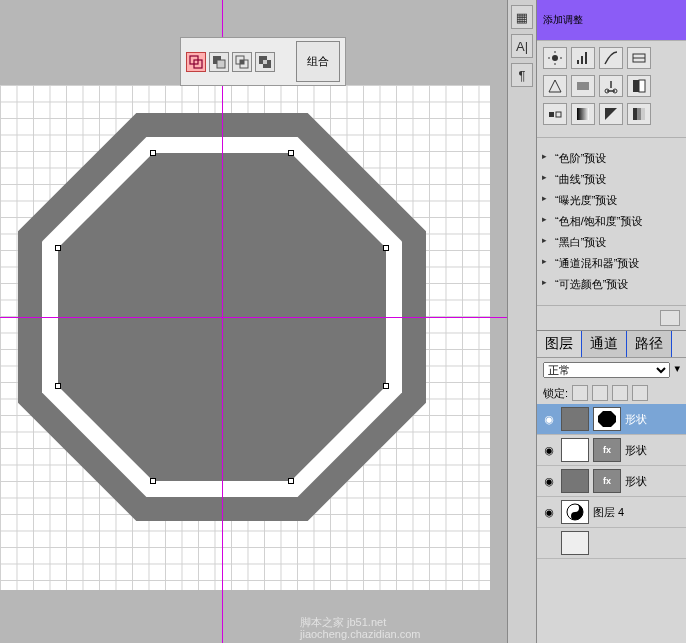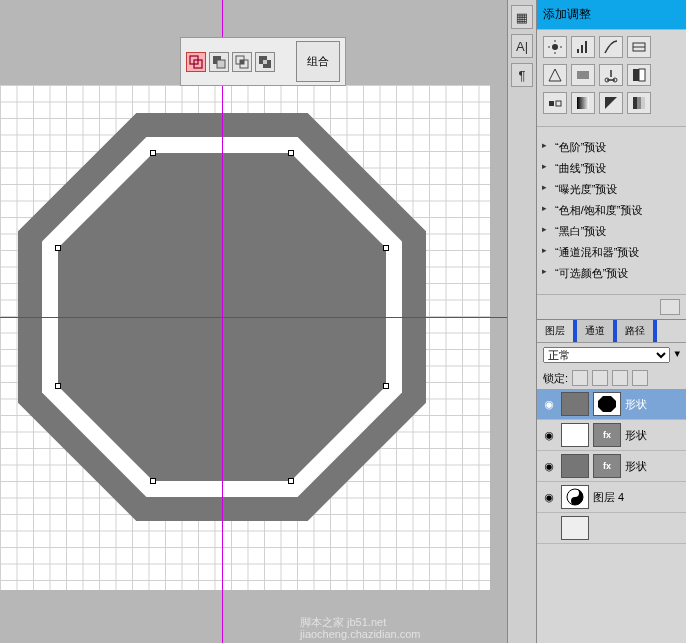--- a/index.html
+++ b/index.html
@@ -24,34 +24,34 @@
 .toolbar { position: absolute; left: 180px; top: 37px; background: #ececec; border: 1px solid #999; padding: 3px 5px; display: flex; gap: 3px; align-items: center; }
 .toolbar .btn { width: 20px; height: 20px; background: #e6e6e6; border: 1px solid #888; display: flex; align-items: center; justify-content: center; cursor: pointer; }
 .toolbar .btn.active { background: #ffb0b0; border-color: #c04040; }
 .toolbar .btn svg { width: 14px; height: 14px; }
 .toolbar .combine { margin-left: 18px; padding: 12px 10px; background: #e6e6e6; border: 1px solid #888; cursor: pointer; }
 
 .vstrip { position: absolute; left: 507px; top: 0; width: 30px; height: 643px; background: #cfcfcf; border-left: 1px solid #888; border-right: 1px solid #888; display: flex; flex-direction: column; align-items: center; }
 .vstrip .vbtn { width: 22px; height: 24px; margin-top: 5px; background: #d8d8d8; border: 1px solid #999; display: flex; align-items: center; justify-content: center; cursor: pointer; font-size: 13px; color: #333; }
 
 .panel-col { position: absolute; left: 537px; top: 0; width: 149px; height: 643px; background: #d6d6d6; display: flex; flex-direction: column; }
-.panel-header { padding: 6px 6px; background: #0ea5e9; border-bottom: 1px solid #b0b0b0; font-size: 12px; }
+.panel-header { padding: 13px 6px; background: #8b5cf6; border-bottom: 1px solid #b0b0b0; font-size: 10px; }
 .adj-grid { padding: 6px; background: #d6d6d6; }
 .adj-row { display: flex; gap: 4px; margin-bottom: 6px; }
 .adj-ic { width: 24px; height: 22px; background: #e6e6e6; border: 1px solid #999; display: flex; align-items: center; justify-content: center; cursor: pointer; }
 .adj-ic svg { width: 16px; height: 16px; }
 .preset-list { background: #d6d6d6; border-top: 1px solid #b0b0b0; padding: 10px 0; }
 .preset { padding: 3px 6px 3px 18px; position: relative; cursor: pointer; font-size: 11px; }
 .preset:before { content: "▸"; position: absolute; left: 5px; top: 3px; font-size: 9px; color: #333; }
 .preset-footer { display: flex; justify-content: flex-end; padding: 4px 6px; border-top: 1px solid #b0b0b0; }
 .preset-footer .mini { width: 20px; height: 16px; background: #e0e0e0; border: 1px solid #999; }
 
 .layers { background: #d6d6d6; border-top: 1px solid #888; flex: 1; display: flex; flex-direction: column; }
 .layers-tabs { display: flex; border-bottom: 1px solid #999; }
-.layers-tabs .tab { padding: 4px 8px; background: #c8c8c8; border-right: 4px solid #1d4ed8; cursor: pointer; font-size: 10px; }
+.layers-tabs .tab { padding: 4px 8px; background: #c8c8c8; border-right: 1px solid #1d4ed8; cursor: pointer; font-size: 14px; }
 .layers-tabs .tab.active { background: #d6d6d6; }
 .blend-row { display: flex; padding: 4px 6px; gap: 4px; }
 .blend-row select { flex: 1; font-size: 11px; }
 .lock-row { display: flex; padding: 3px 6px; gap: 4px; align-items: center; font-size: 11px; }
 .lock-row .lic { width: 16px; height: 16px; background: #e0e0e0; border: 1px solid #999; cursor: pointer; }
 .layer-list { flex: 1; overflow: hidden; }
 .layer { display: flex; align-items: center; padding: 3px 4px; border-bottom: 1px solid #b8b8b8; gap: 4px; }
 .layer.sel { background: #7aa5d6; color: #fff; }
 .layer .eye { width: 16px; height: 16px; display: flex; align-items: center; justify-content: center; cursor: pointer; }
 .layer .thumb { width: 28px; height: 24px; background: #fff; border: 1px solid #555; position: relative; }

